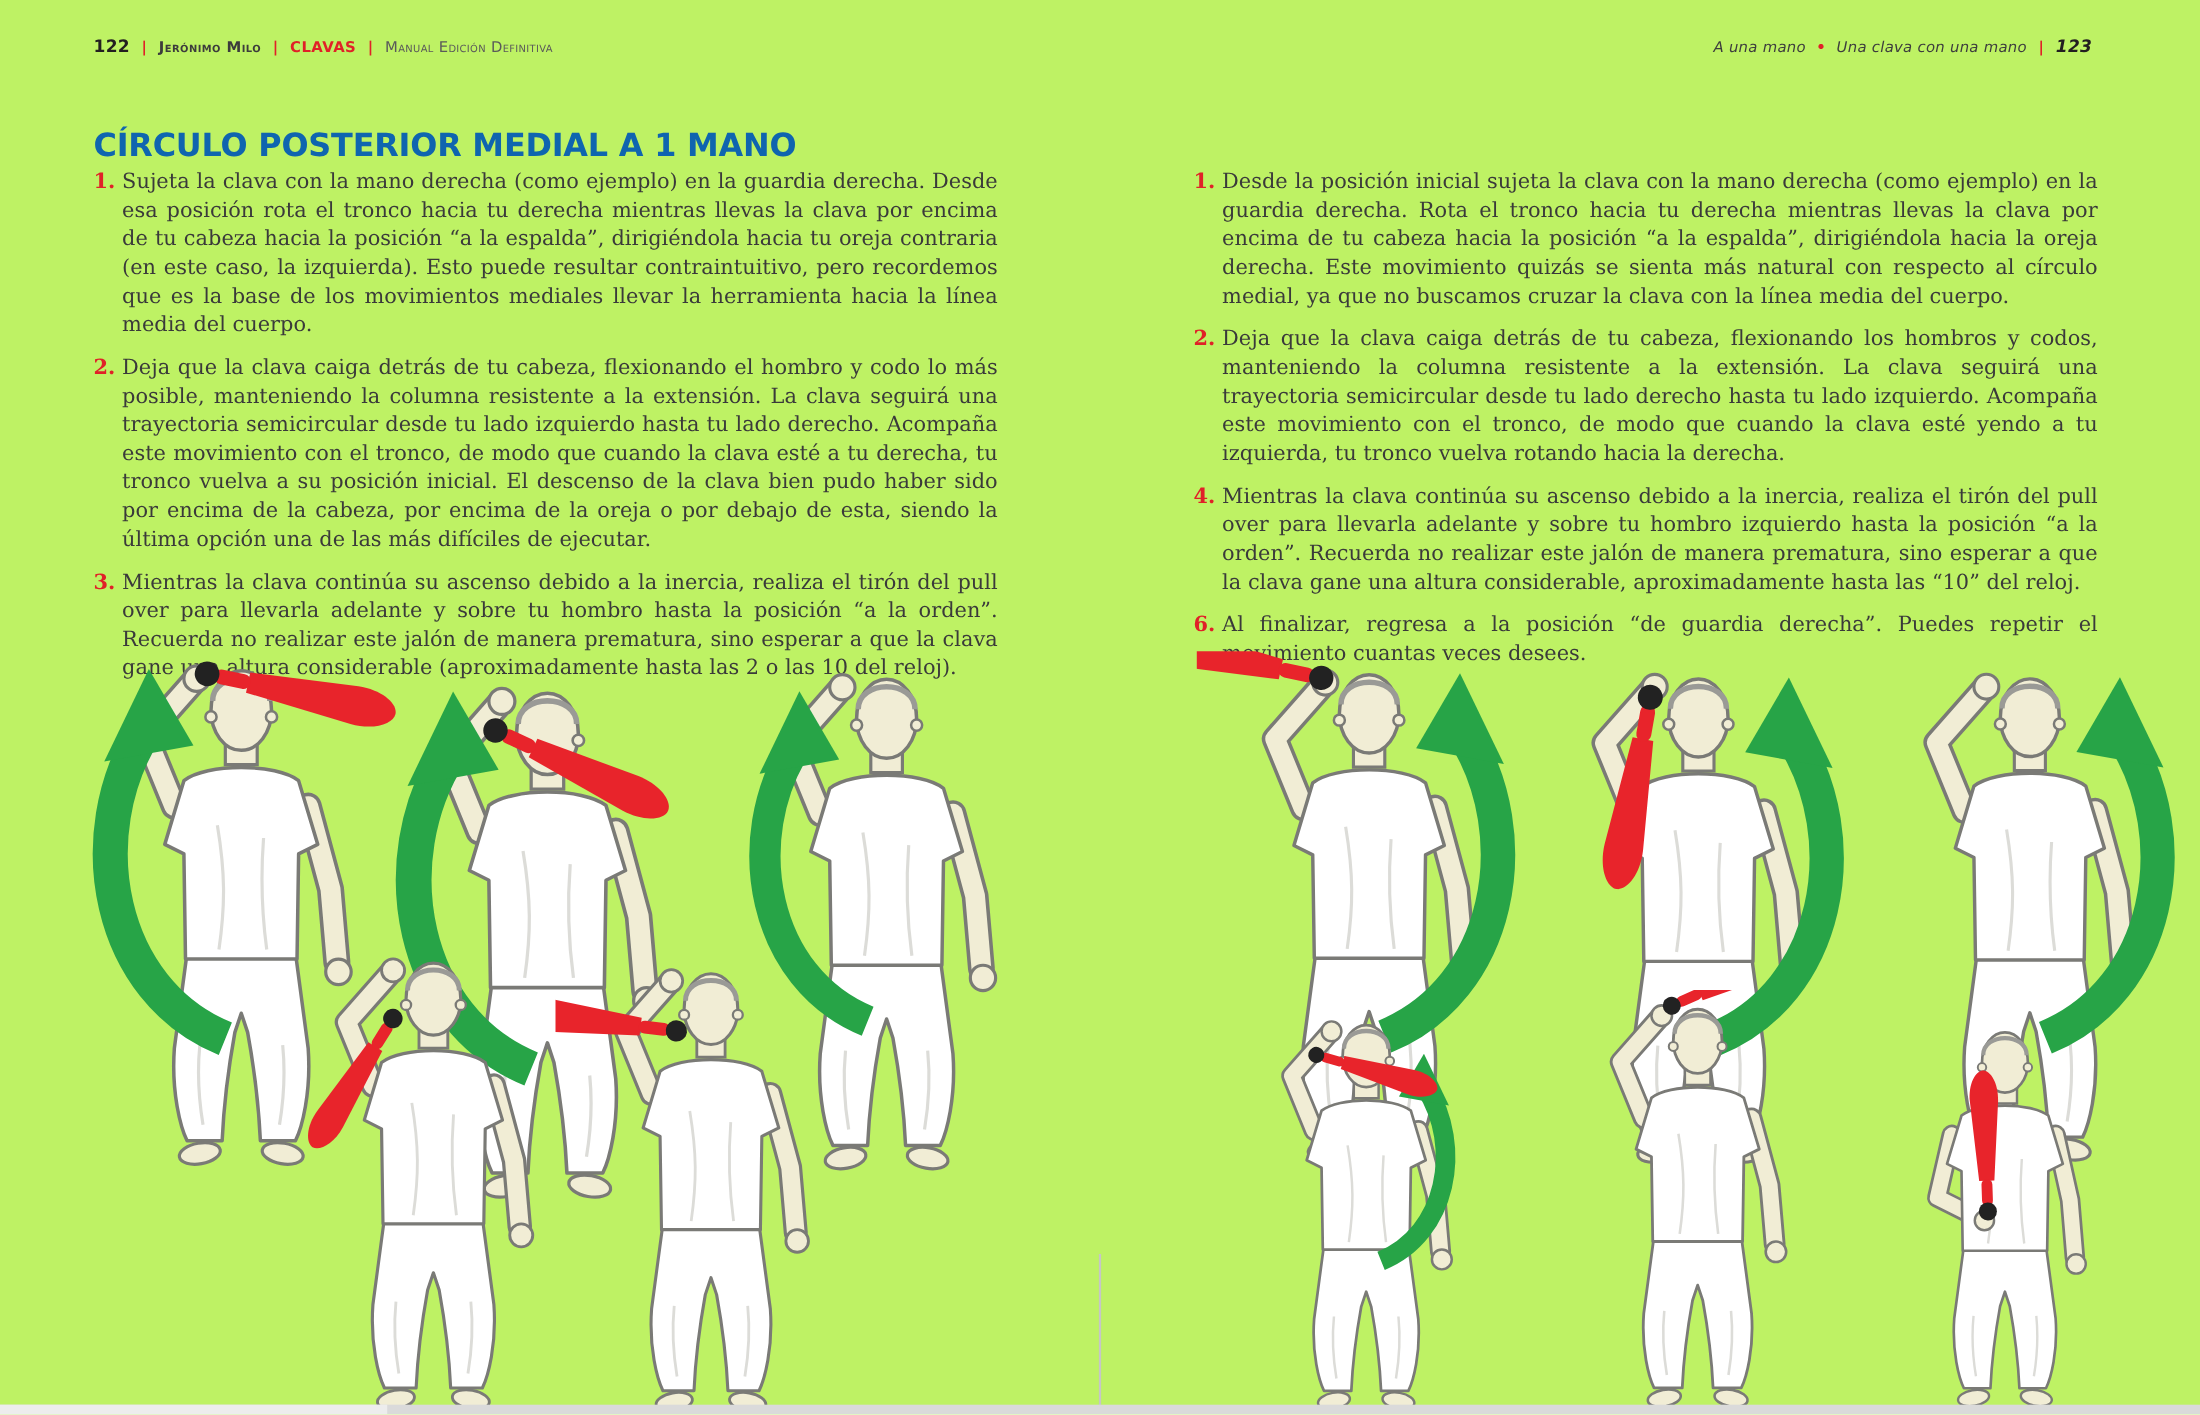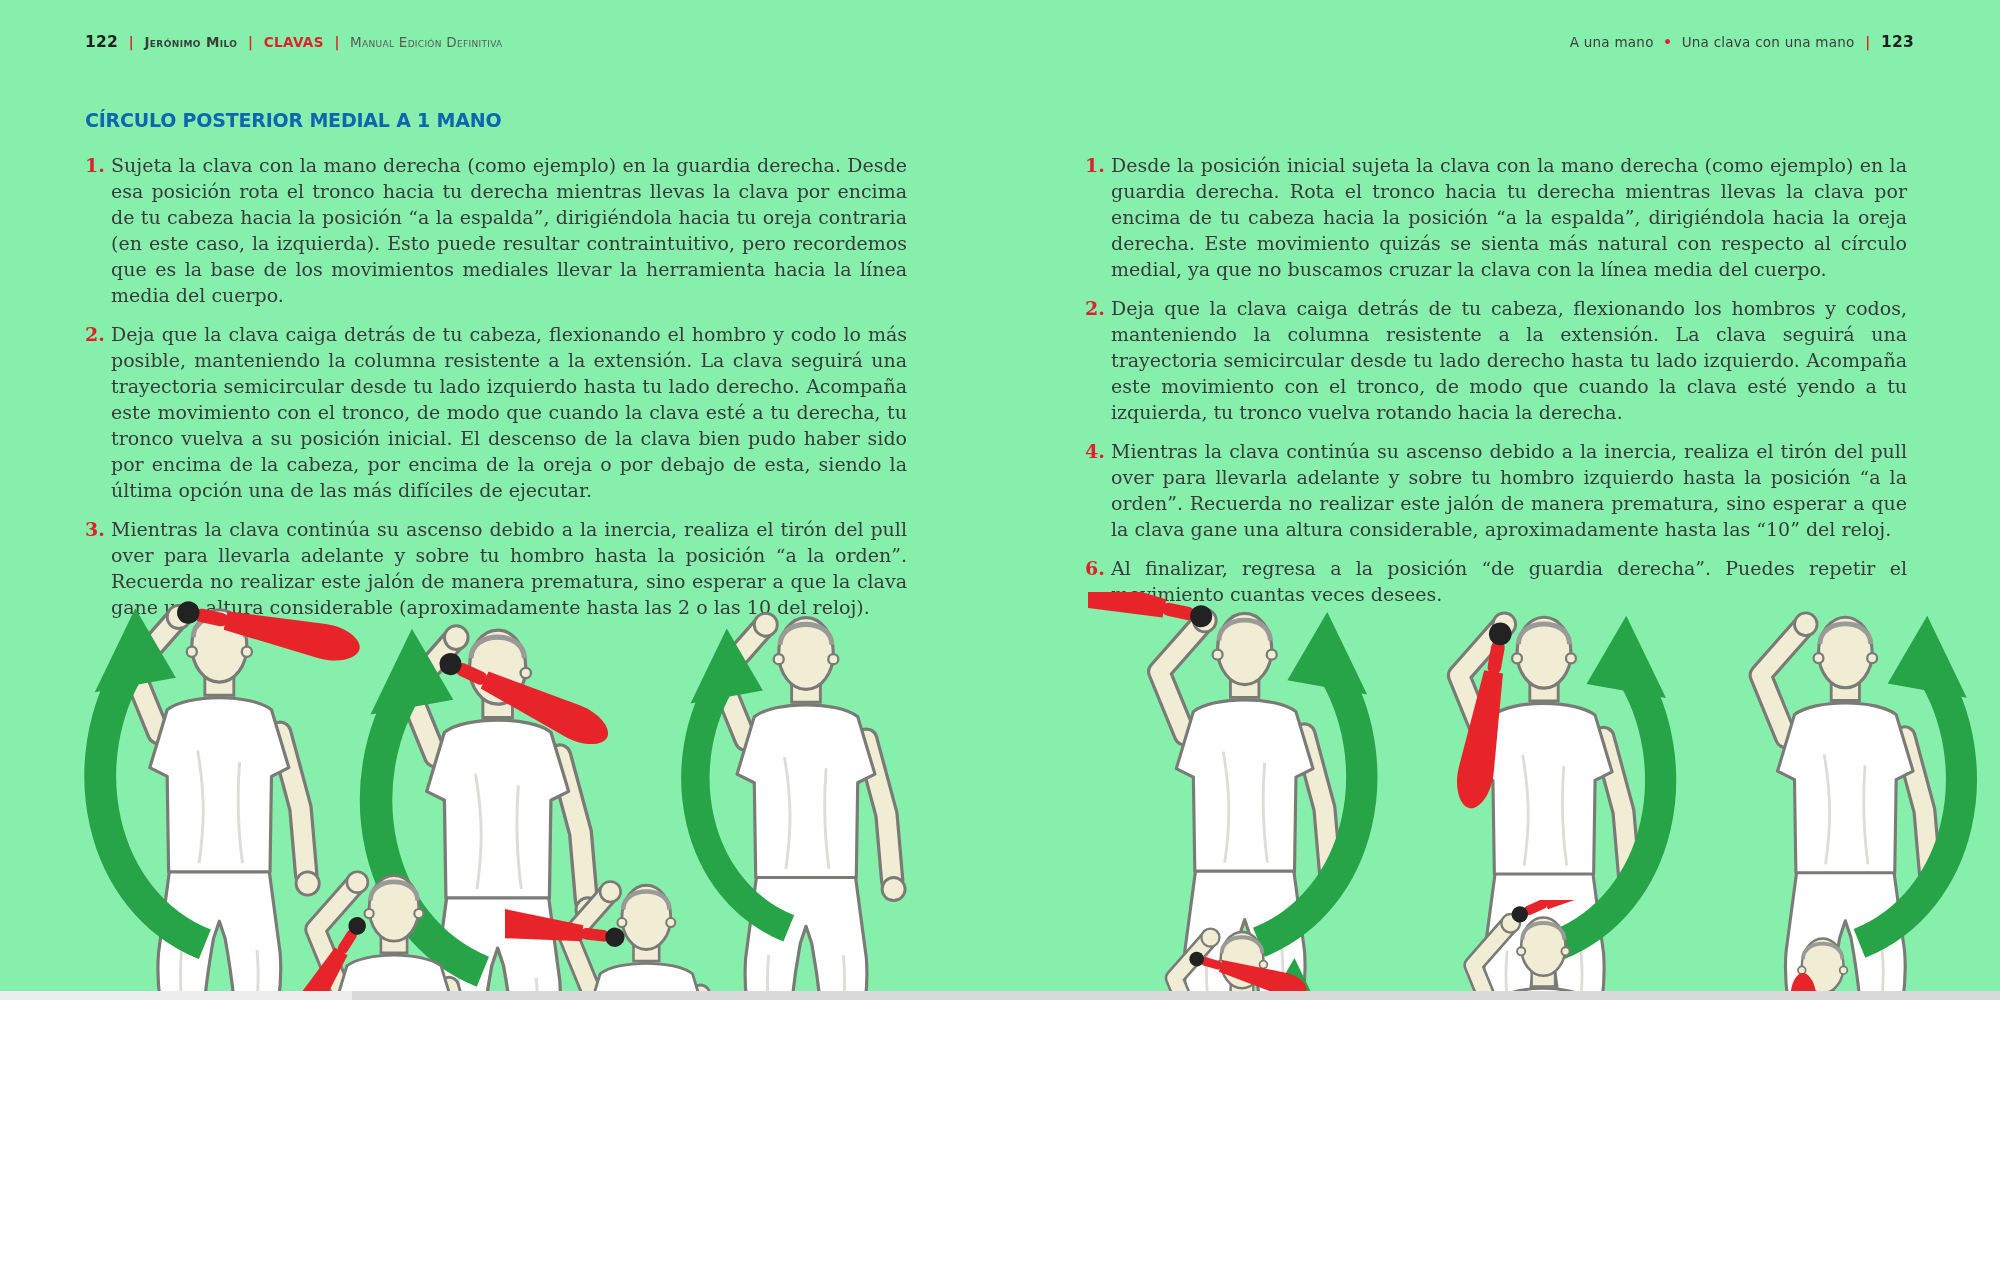--- a/index.html
+++ b/index.html
@@ -1,35 +1,35 @@
 <!DOCTYPE html>
 <html style="--accent-blue: #0f65af; --accent-red: #e02128; --arrow-green: #27a447; --club-red: #e8242b; --text-color: #3a3a3a; --skin: #f1edd5; --outline: #7a7a76;"><head>
 <meta charset="utf-8">
 <style>
   html,body{margin:0;padding:0;background:#ffffff;}
   body{font-family:"DejaVu Sans",sans-serif;}
-  .spread{position:relative;width:2000px;height:1000px;background:#86efac;overflow:hidden;}
+  .spread{position:relative;width:2000px;height:1286px;background:#bef264;overflow:hidden;}
   .page{position:absolute;top:0;width:1000px;height:100%;}
   .page-left{left:0;}
   .page-right{left:1000px;}
 
   
   .pg-header{position:absolute;top:33px;font-size:13.5px;color:#3f3f3f;letter-spacing:.25px;white-space:nowrap;}
   .page-left .pg-header{left:85px;}
-  .page-right .pg-header{right:86px;text-align:right;}
+  .page-right .pg-header{right:98px;text-align:right;font-style:italic;}
   .pg-num{font-weight:bold;font-size:15.5px;color:#231f20;}
   .pipe{color:var(--accent-red,#e02128);font-weight:bold;margin:0 6px;}
   .author{font-weight:bold;color:#3c3c3c;font-variant:small-caps;letter-spacing:.4px;}
   .brand{font-weight:bold;color:var(--accent-red,#e02128);letter-spacing:.4px;}
   .edition{font-variant:small-caps;color:#5a5a5a;letter-spacing:.3px;}
   .crumb{color:#3d3d3d;}
   .bullet{color:var(--accent-red,#e02128);font-weight:bold;margin:0 5px;}
 
   
-  .title{position:absolute;top:96px;left:85px;font-size:19px;font-weight:bold;
+  .title{position:absolute;top:96px;left:85px;font-size:29px;font-weight:bold;
          color:var(--accent-blue,#0f65af);letter-spacing:-.2px;white-space:nowrap;}
 
   
   .steps{position:absolute;top:152px;left:85px;width:822px;}
   .step{position:relative;padding-left:26px;margin-bottom:13px;
         font-family:"DejaVu Serif",serif;font-size:19px;line-height:26px;
         text-align:justify;color:var(--text-color,#3a3a3a);}
   .step .num{position:absolute;left:0;top:0;color:var(--accent-red,#e02128);font-weight:bold;}
 
   

